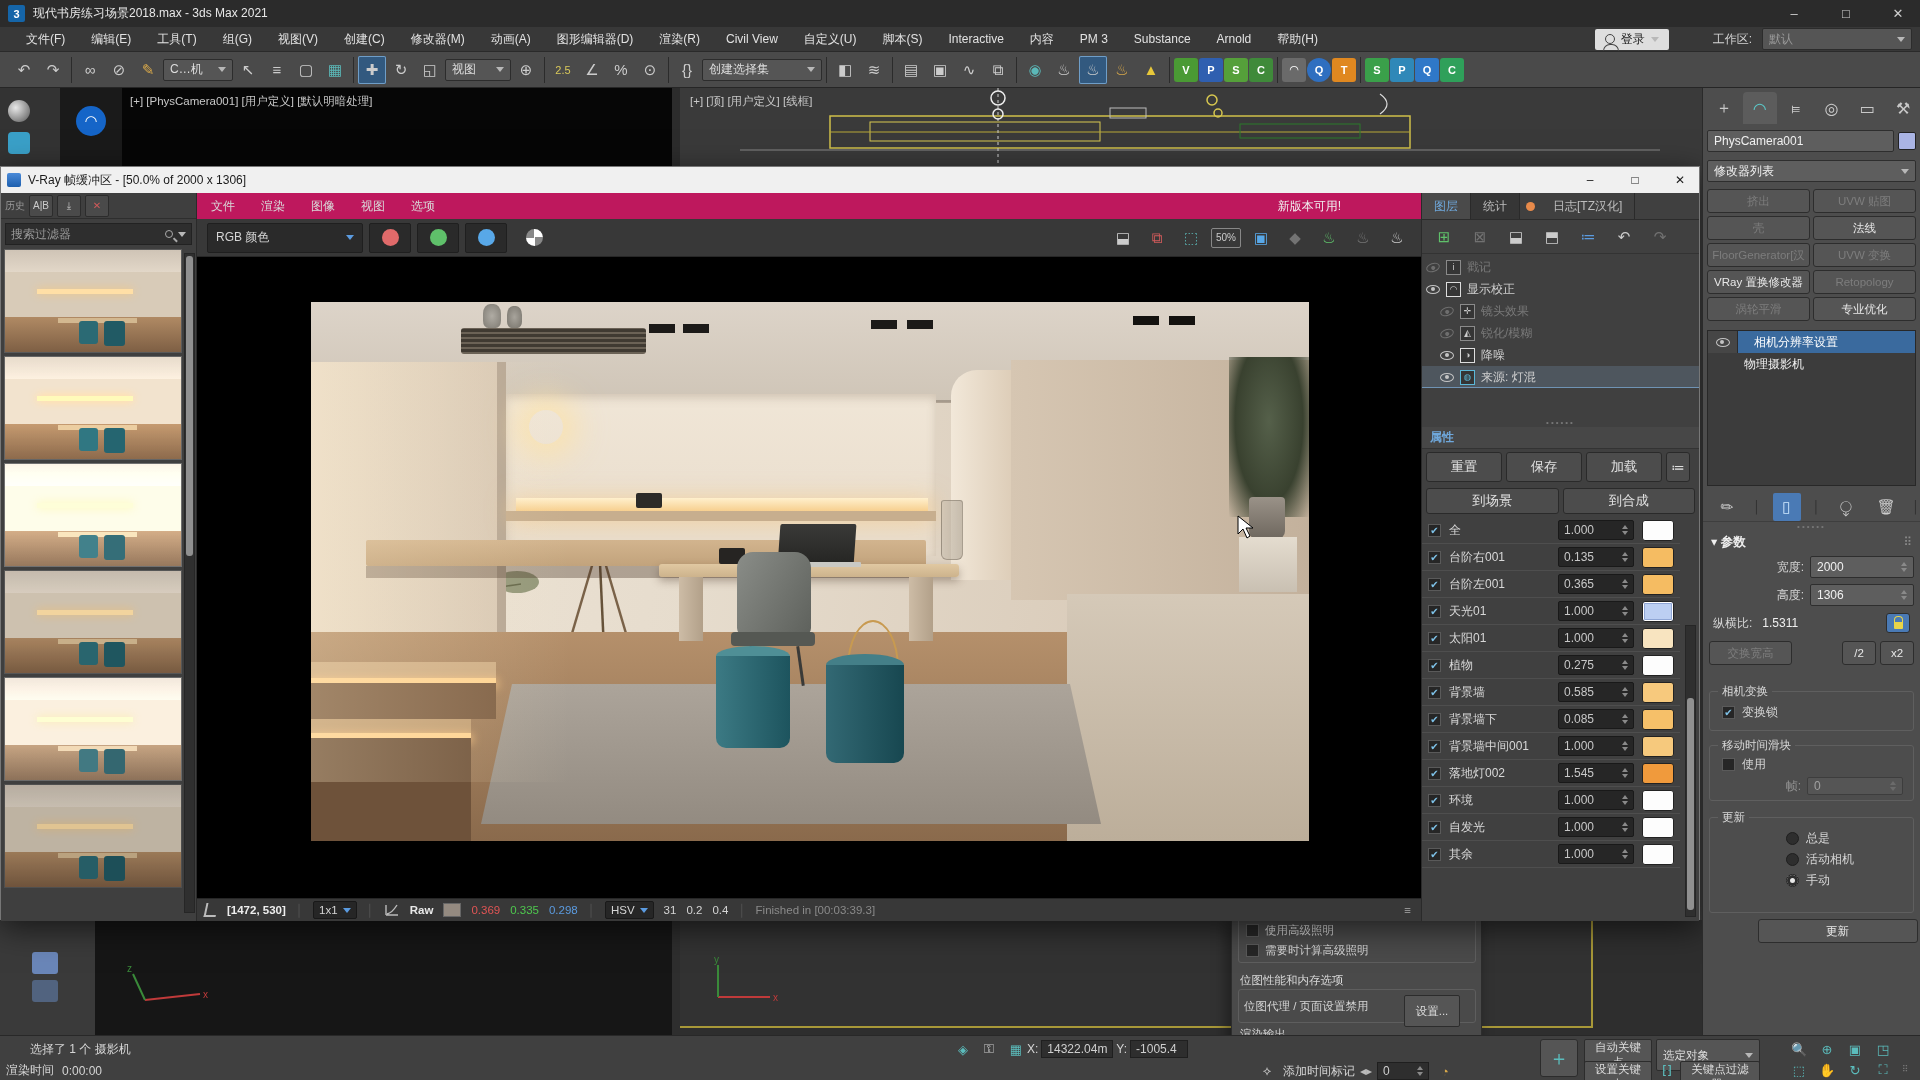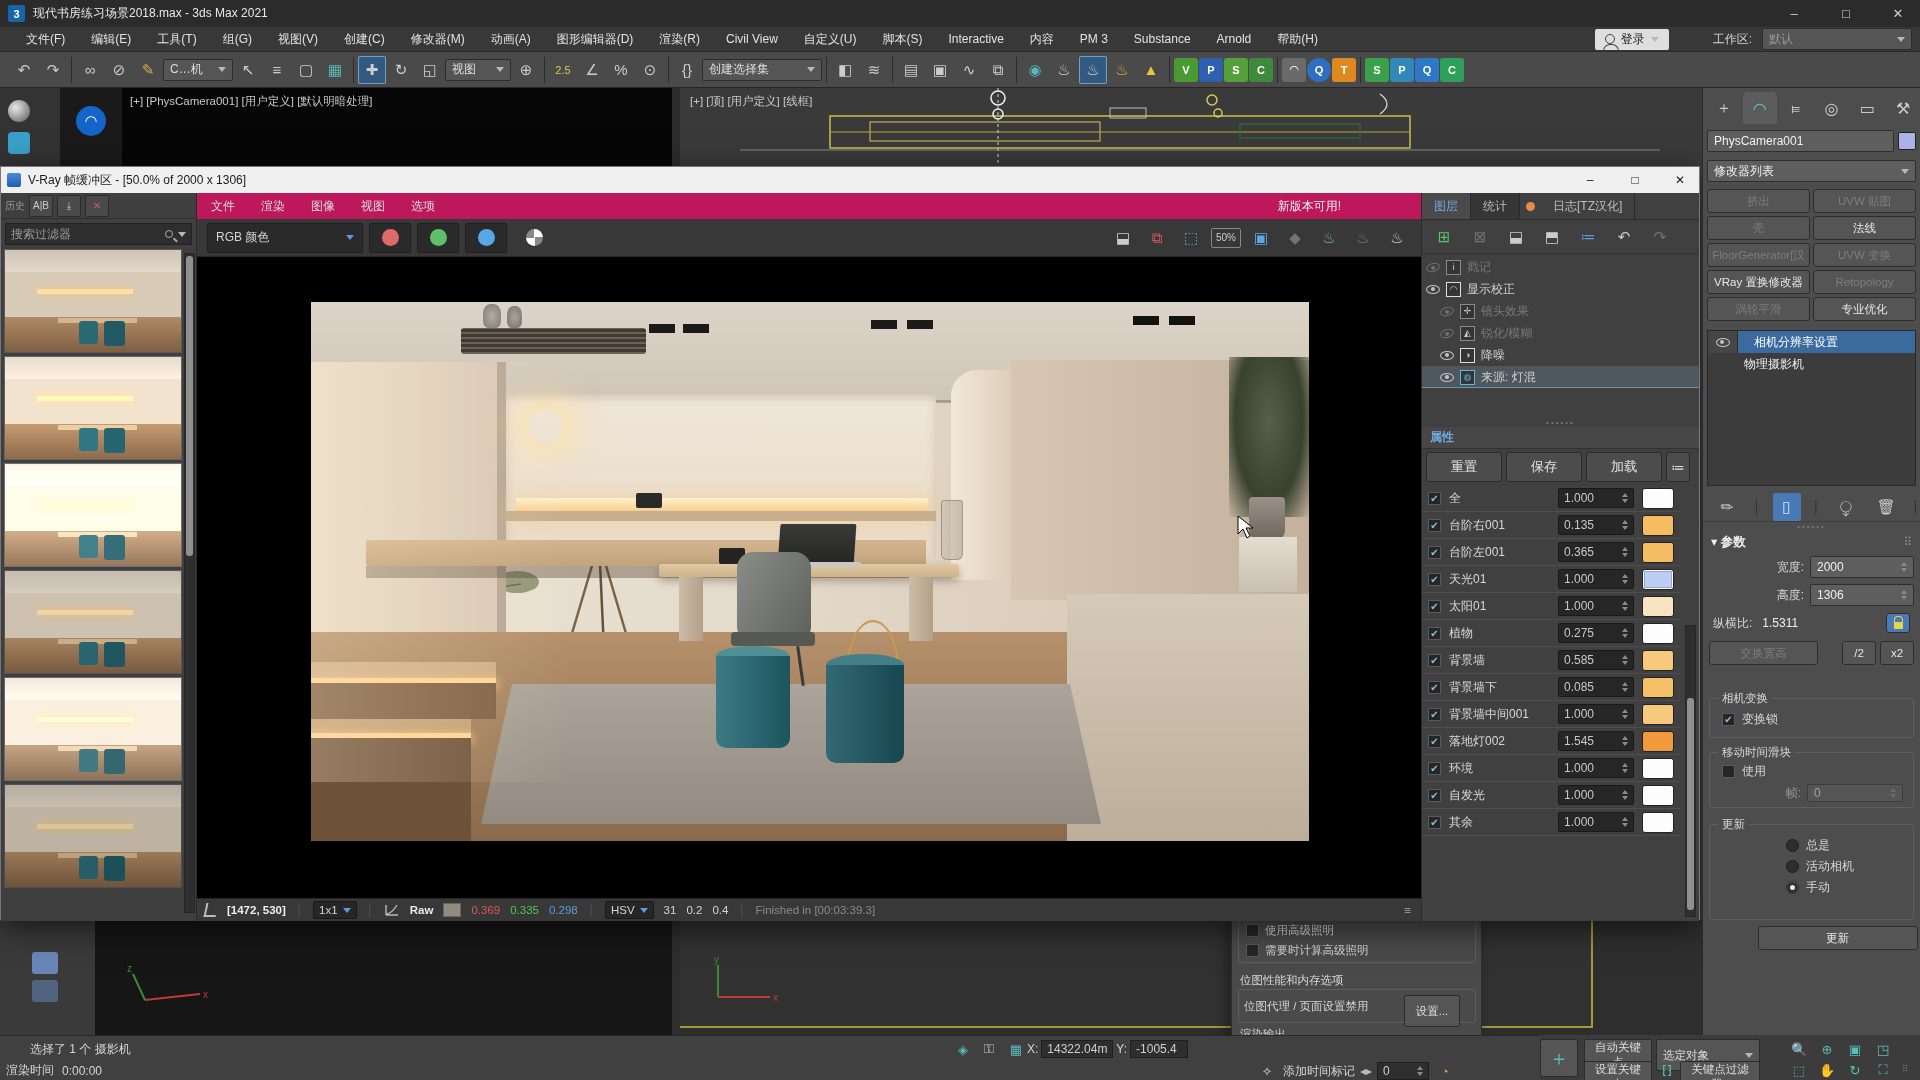--- a/index.html
+++ b/index.html
@@ -89,21 +89,21 @@
 .mbtn.dim{color:#7d7d7d}
 .group{border:1px solid #5f5f5f;border-radius:3px;position:relative}
 .legend{position:absolute;top:-8px;left:8px;background:#4d4d4d;padding:0 4px;color:#d8d8d8;font-size:11.5px}
 .lockbtn{width:24px;height:20px;background:#4a7ab5;border:1px solid #2e2e2e;border-radius:3px;display:flex;align-items:center;justify-content:center}
 .padlock{width:9px;height:7px;background:#e8d44a;border-radius:1px;position:relative;margin-top:5px}
 .padlock::before{content:"";position:absolute;width:7px;height:6px;border:1.5px solid #e8d44a;border-bottom:none;border-radius:4px 4px 0 0;left:0;top:-6px}
 
 .scene{position:absolute;left:114px;top:45px;width:998px;height:539px;overflow:hidden;background:linear-gradient(100deg,#efe5d6 0%,#e6dccd 40%,#d3c3b0 100%)}
 .scene>div{position:absolute}
 
-.bbar{left:0;top:1035px;width:1540px;height:45px;background:#404040;border-top:1px solid #282828}
+.bbar{left:0;top:1035px;width:1920px;height:45px;background:#404040;border-top:1px solid #282828}
 .bfield{background:#2e2e2e;border:1px solid #1f1f1f;height:18px;display:flex;align-items:center;padding:0 5px;color:#cfcfcf}
 .navic{width:22px;height:18px;display:flex;align-items:center;justify-content:center;color:#5bbcbc;font-size:13px}
 .kbtn{height:20px;background:#555;border:1px solid #2c2c2c;border-radius:2px;display:flex;align-items:center;justify-content:center;color:#ddd;padding:15px 6px;font-size:11.5px}
 .cursor{pointer-events:none;z-index:99}
 </style>
 </head>
 <body>
 
 <div id="root">
 
@@ -566,20 +566,24 @@
       <div style="text-align:center;color:#777;letter-spacing:2px;font-size:8px">••••••</div>
       <div class="row" style="height:22px;border-bottom:1px solid #333;background:#474747;padding-left:8px">
         <b style="color:#6fa8dc">属性</b>
       </div>
       <div class="row" style="height:36px;gap:4px;padding:0 4px">
         <button class="vbtn" style="width:76px;height:30px">重置</button>
         <button class="vbtn" style="width:76px;height:30px">保存</button>
         <button class="vbtn" style="width:76px;height:30px">加载</button>
         <button class="vbtn" style="width:24px;height:30px">≔</button>
       </div>
+      <div class="row" style="height:32px;gap:4px;padding:0 4px">
+        <button class="vbtn" style="flex:1;height:26px">到场景</button>
+        <button class="vbtn" style="flex:1;height:26px">到合成</button>
+      </div>
       <div style="width:258px">
         <div class="lmrow">
             <span class="cb">✔</span>
             <span class="lname">全</span>
             <span class="lval">
               <span>1.000</span>
               <span class="spin">
                 <i class="up"></i>
                 <i class="dn"></i>
               </span>
@@ -816,26 +820,26 @@
     </div>
     <div class="row" style="padding:4px 10px;gap:10px">
       <span>纵横比:</span>
       <span style="color:#f0f0f0">1.5311</span>
       <span style="flex:1"></span>
       <span class="lockbtn">
           <span class="padlock"></span>
         </span>
     </div>
     <div class="row" style="padding:4px 6px;gap:4px">
-      <button class="mbtn dim" style="width:109px">交换宽高</button>
+      <button class="mbtn dim" style="width:83px">交换宽高</button>
       <span style="flex:1"></span>
       <button class="mbtn" style="width:34px">/2</button>
       <button class="mbtn" style="width:34px">x2</button>
     </div>
-    <div class="group" style="margin:29px 6px 0;height:40px">
+    <div class="group" style="margin:22px 6px 0;height:40px">
       <span class="legend">相机变换</span>
       <div class="row" style="padding:12px 0 0 12px;gap:7px">
         <span class="cb">✔</span>
         <span>变换锁</span>
       </div>
     </div>
     <div class="group" style="margin:14px 6px 0;height:56px">
       <span class="legend">移动时间滑块</span>
       <div class="row" style="padding:10px 0 0 12px;gap:7px">
         <span class="cb" style="color:transparent">✔</span>

